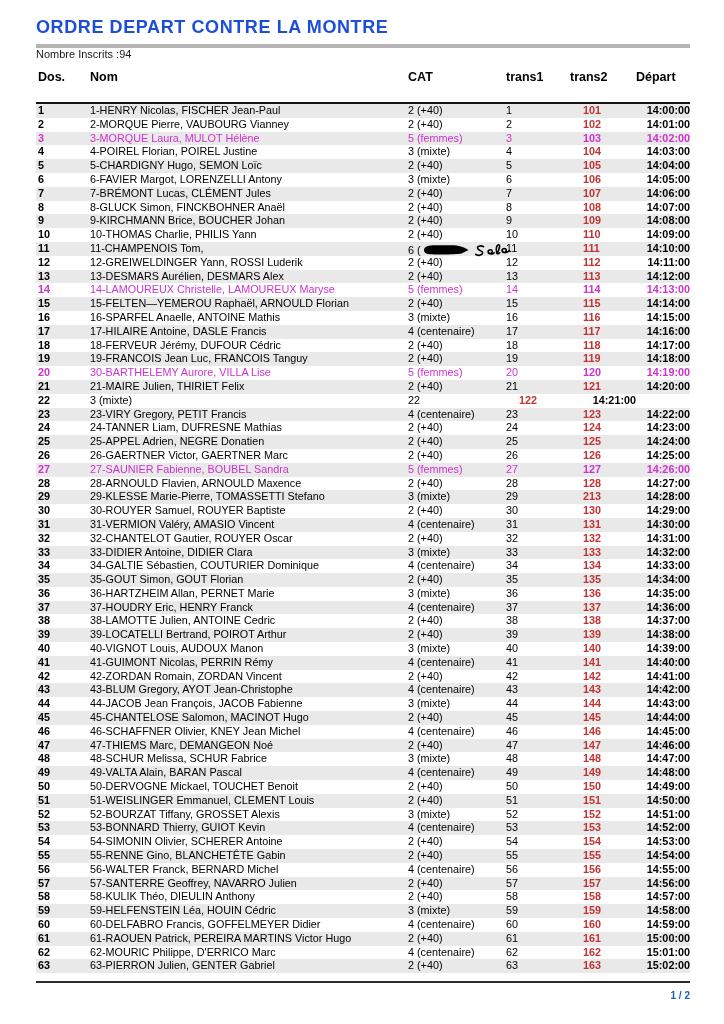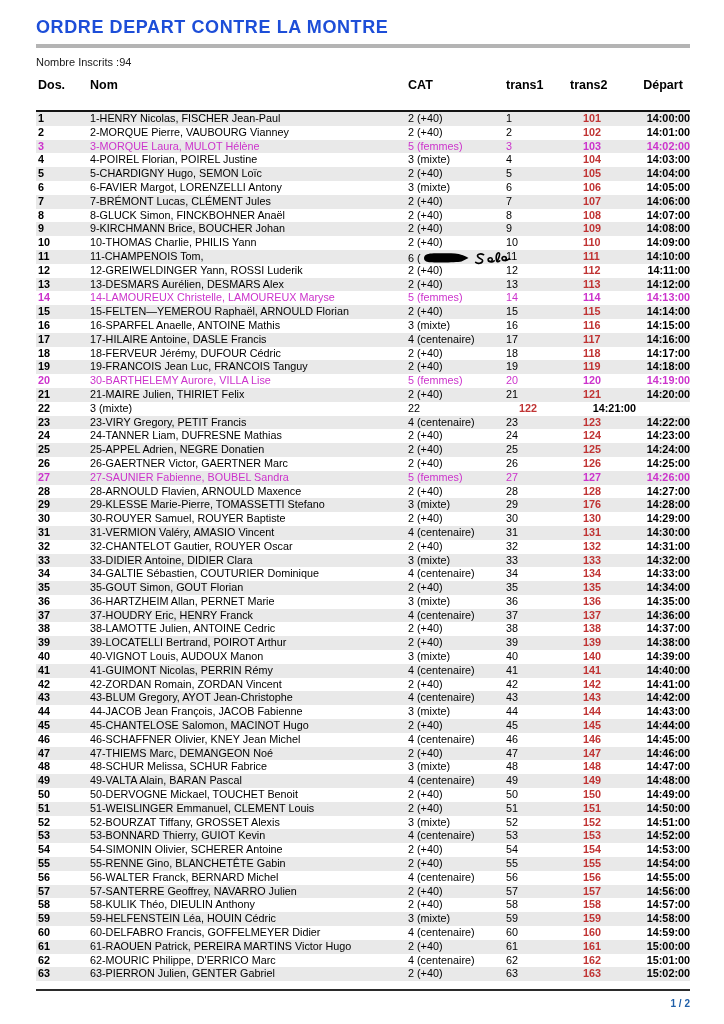--- a/index.html
+++ b/index.html
@@ -7,29 +7,29 @@
     width:724px; height:1024px; background:#ffffff; position:relative;
     font-family:"Liberation Sans", sans-serif; color:#000;
     -webkit-font-smoothing:antialiased;
   }
   .page { position:absolute; left:36px; top:0; width:654px; }
   .title {
     margin:17px 0 0 0; font-size:18px; line-height:20px;
     font-weight:bold; letter-spacing:0.6px; color:#1d4ed8;
   }
   .title-rule { margin-top:7px; height:4px; background:#b4b4b4; }
-  .subtitle { margin-top:8px; font-size:11px; line-height:13px; color:#1a1a1a; }
+  .subtitle { font-size:11px; line-height:13px; color:#1a1a1a; }
 
   .thead {
     display:grid; grid-template-columns:54px 318px 98px 64px 66px 1fr;
     margin-top:9px; font-weight:bold; font-size:12.5px; line-height:14px;
     padding-bottom:18px; border-bottom:2px solid #141414;
   }
   .thead .h-dos { padding-left:2px; }
-  .thead .h-depart { text-align:center; }
+  .thead .h-depart { text-align:left; }
 
   .row {
     display:grid; grid-template-columns:54px 318px 98px 64px 66px 1fr;
     height:13.8px; line-height:13.8px; font-size:10.8px;
   }
   .row.alt { background:#e9e9e9; }
   .c { white-space:nowrap; overflow:visible; }
   .dos { padding-left:2px; font-weight:bold; }
   .t2  { padding-left:13px; font-weight:bold; color:#c03434; }
   .dep { text-align:right; font-weight:bold; }
@@ -289,21 +289,21 @@
     <div class="c cat">2 (+40)</div>
     <div class="c t1">28</div>
     <div class="c t2">128</div>
     <div class="c dep">14:27:00</div>
   </div>
       <div class="row alt">
     <div class="c dos">29</div>
     <div class="c nom">29-KLESSE Marie-Pierre, TOMASSETTI Stefano</div>
     <div class="c cat">3 (mixte)</div>
     <div class="c t1">29</div>
-    <div class="c t2">176</div>
+    <div class="c t2">213</div>
     <div class="c dep">14:28:00</div>
   </div>
       <div class="row">
     <div class="c dos">30</div>
     <div class="c nom">30-ROUYER Samuel, ROUYER Baptiste</div>
     <div class="c cat">2 (+40)</div>
     <div class="c t1">30</div>
     <div class="c t2">130</div>
     <div class="c dep">14:29:00</div>
   </div>

